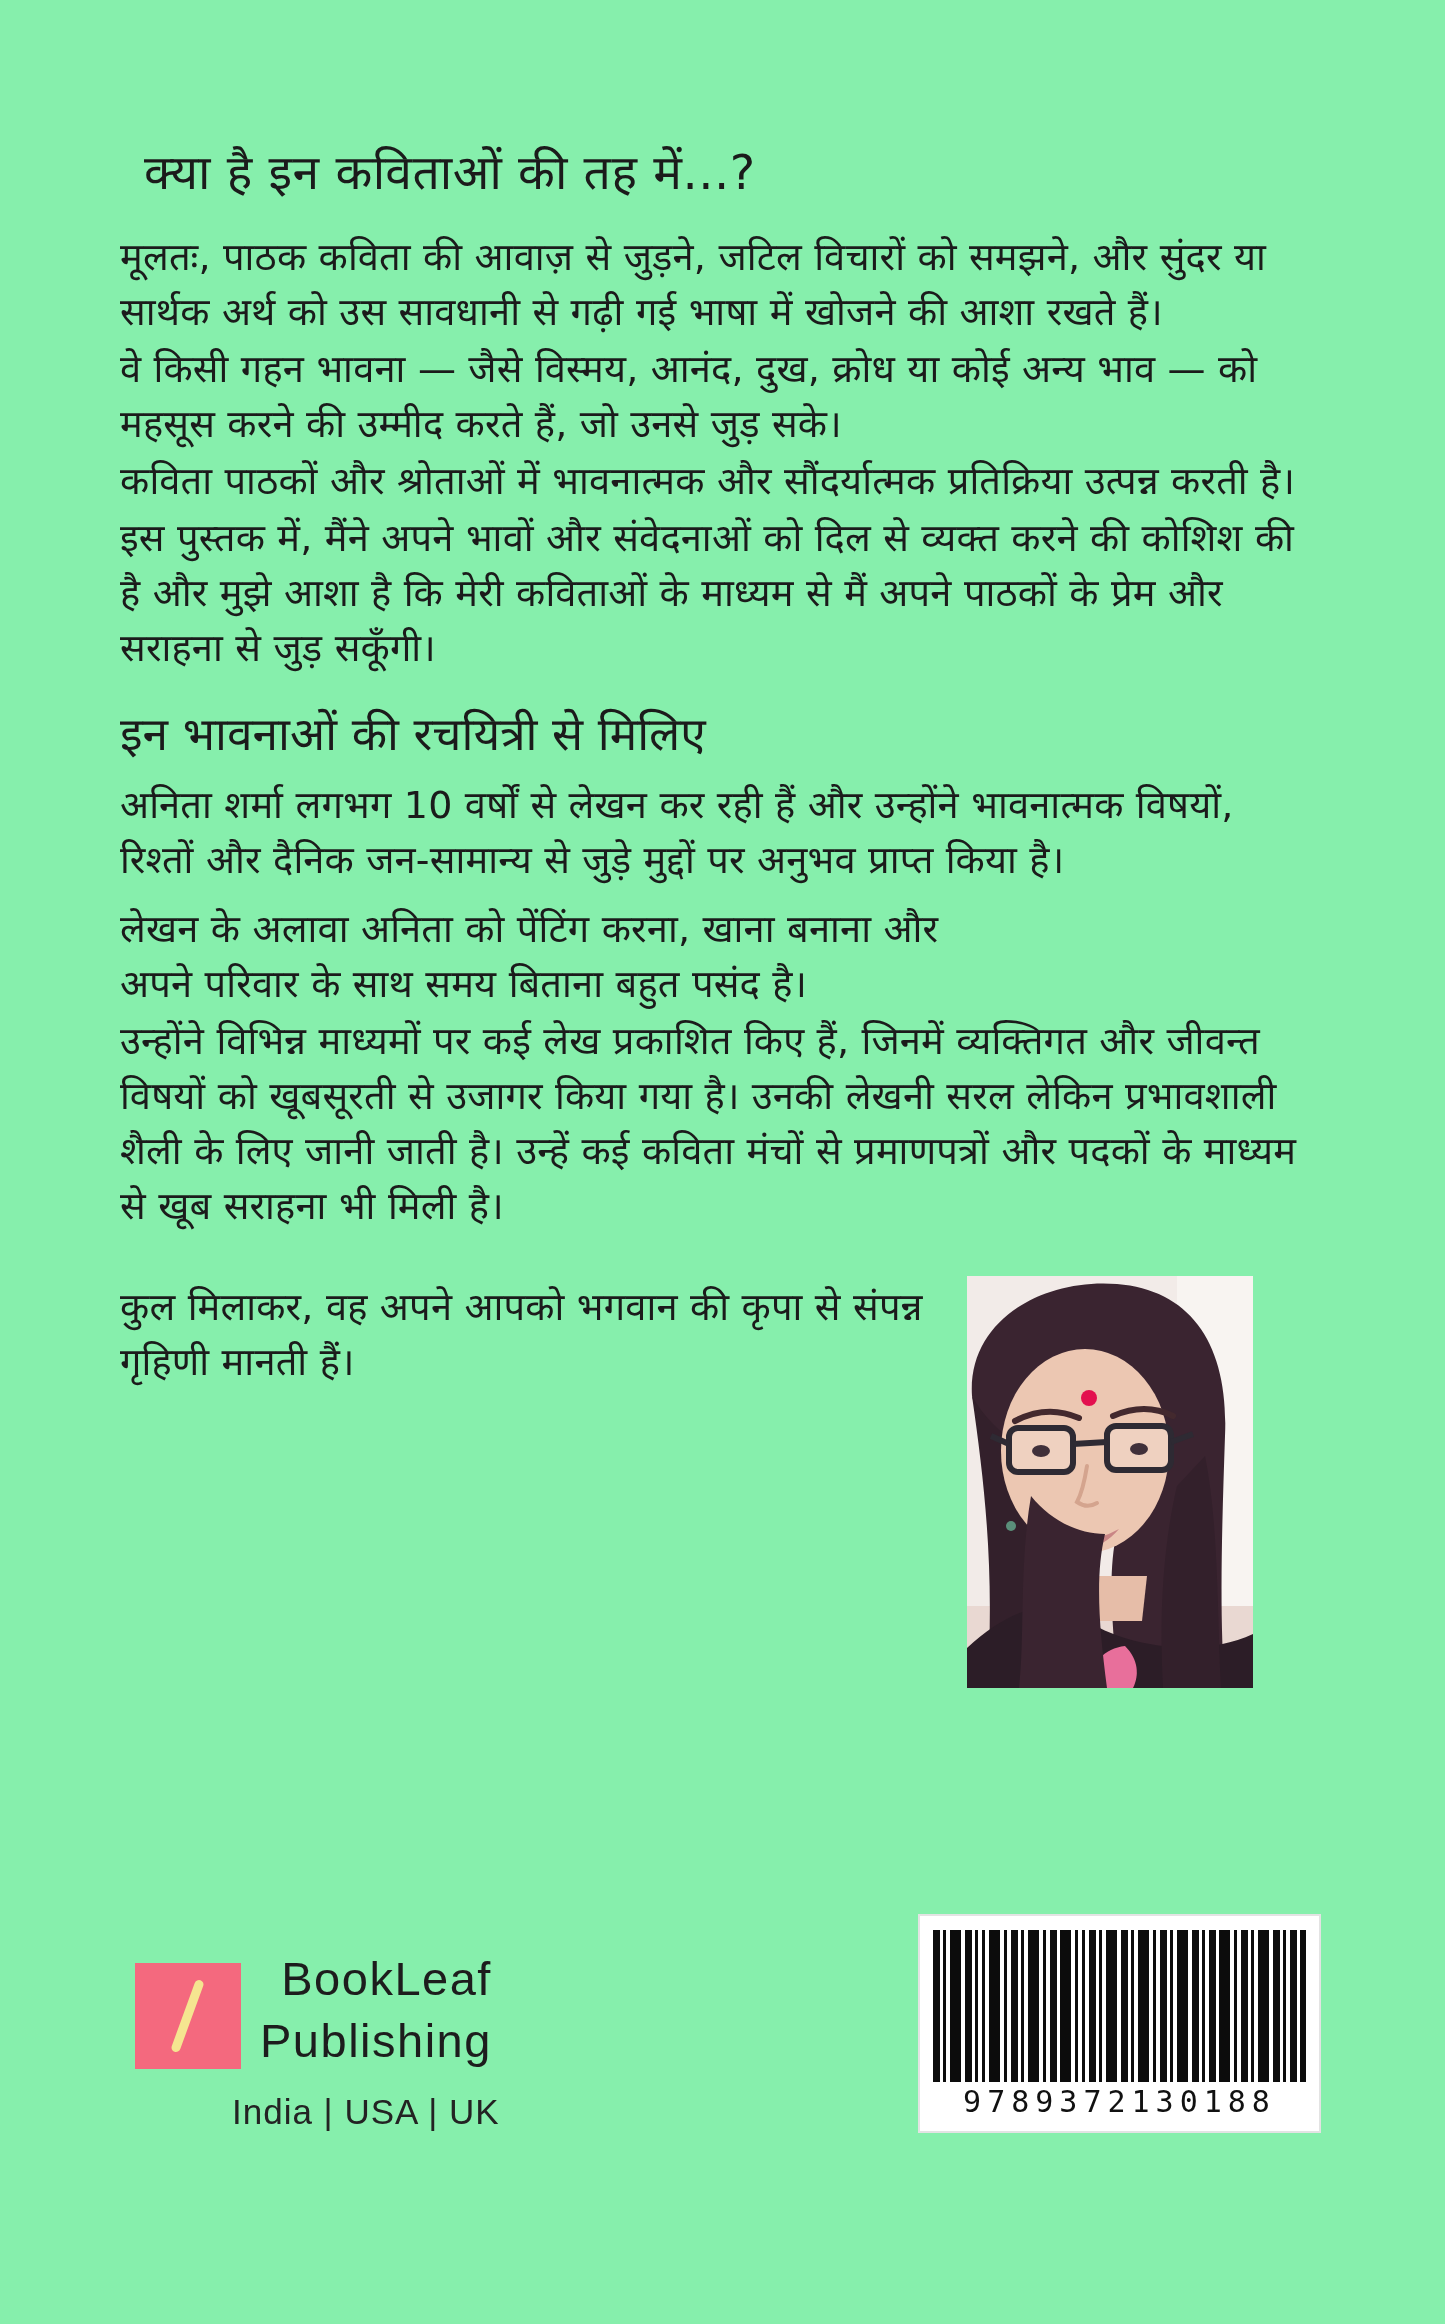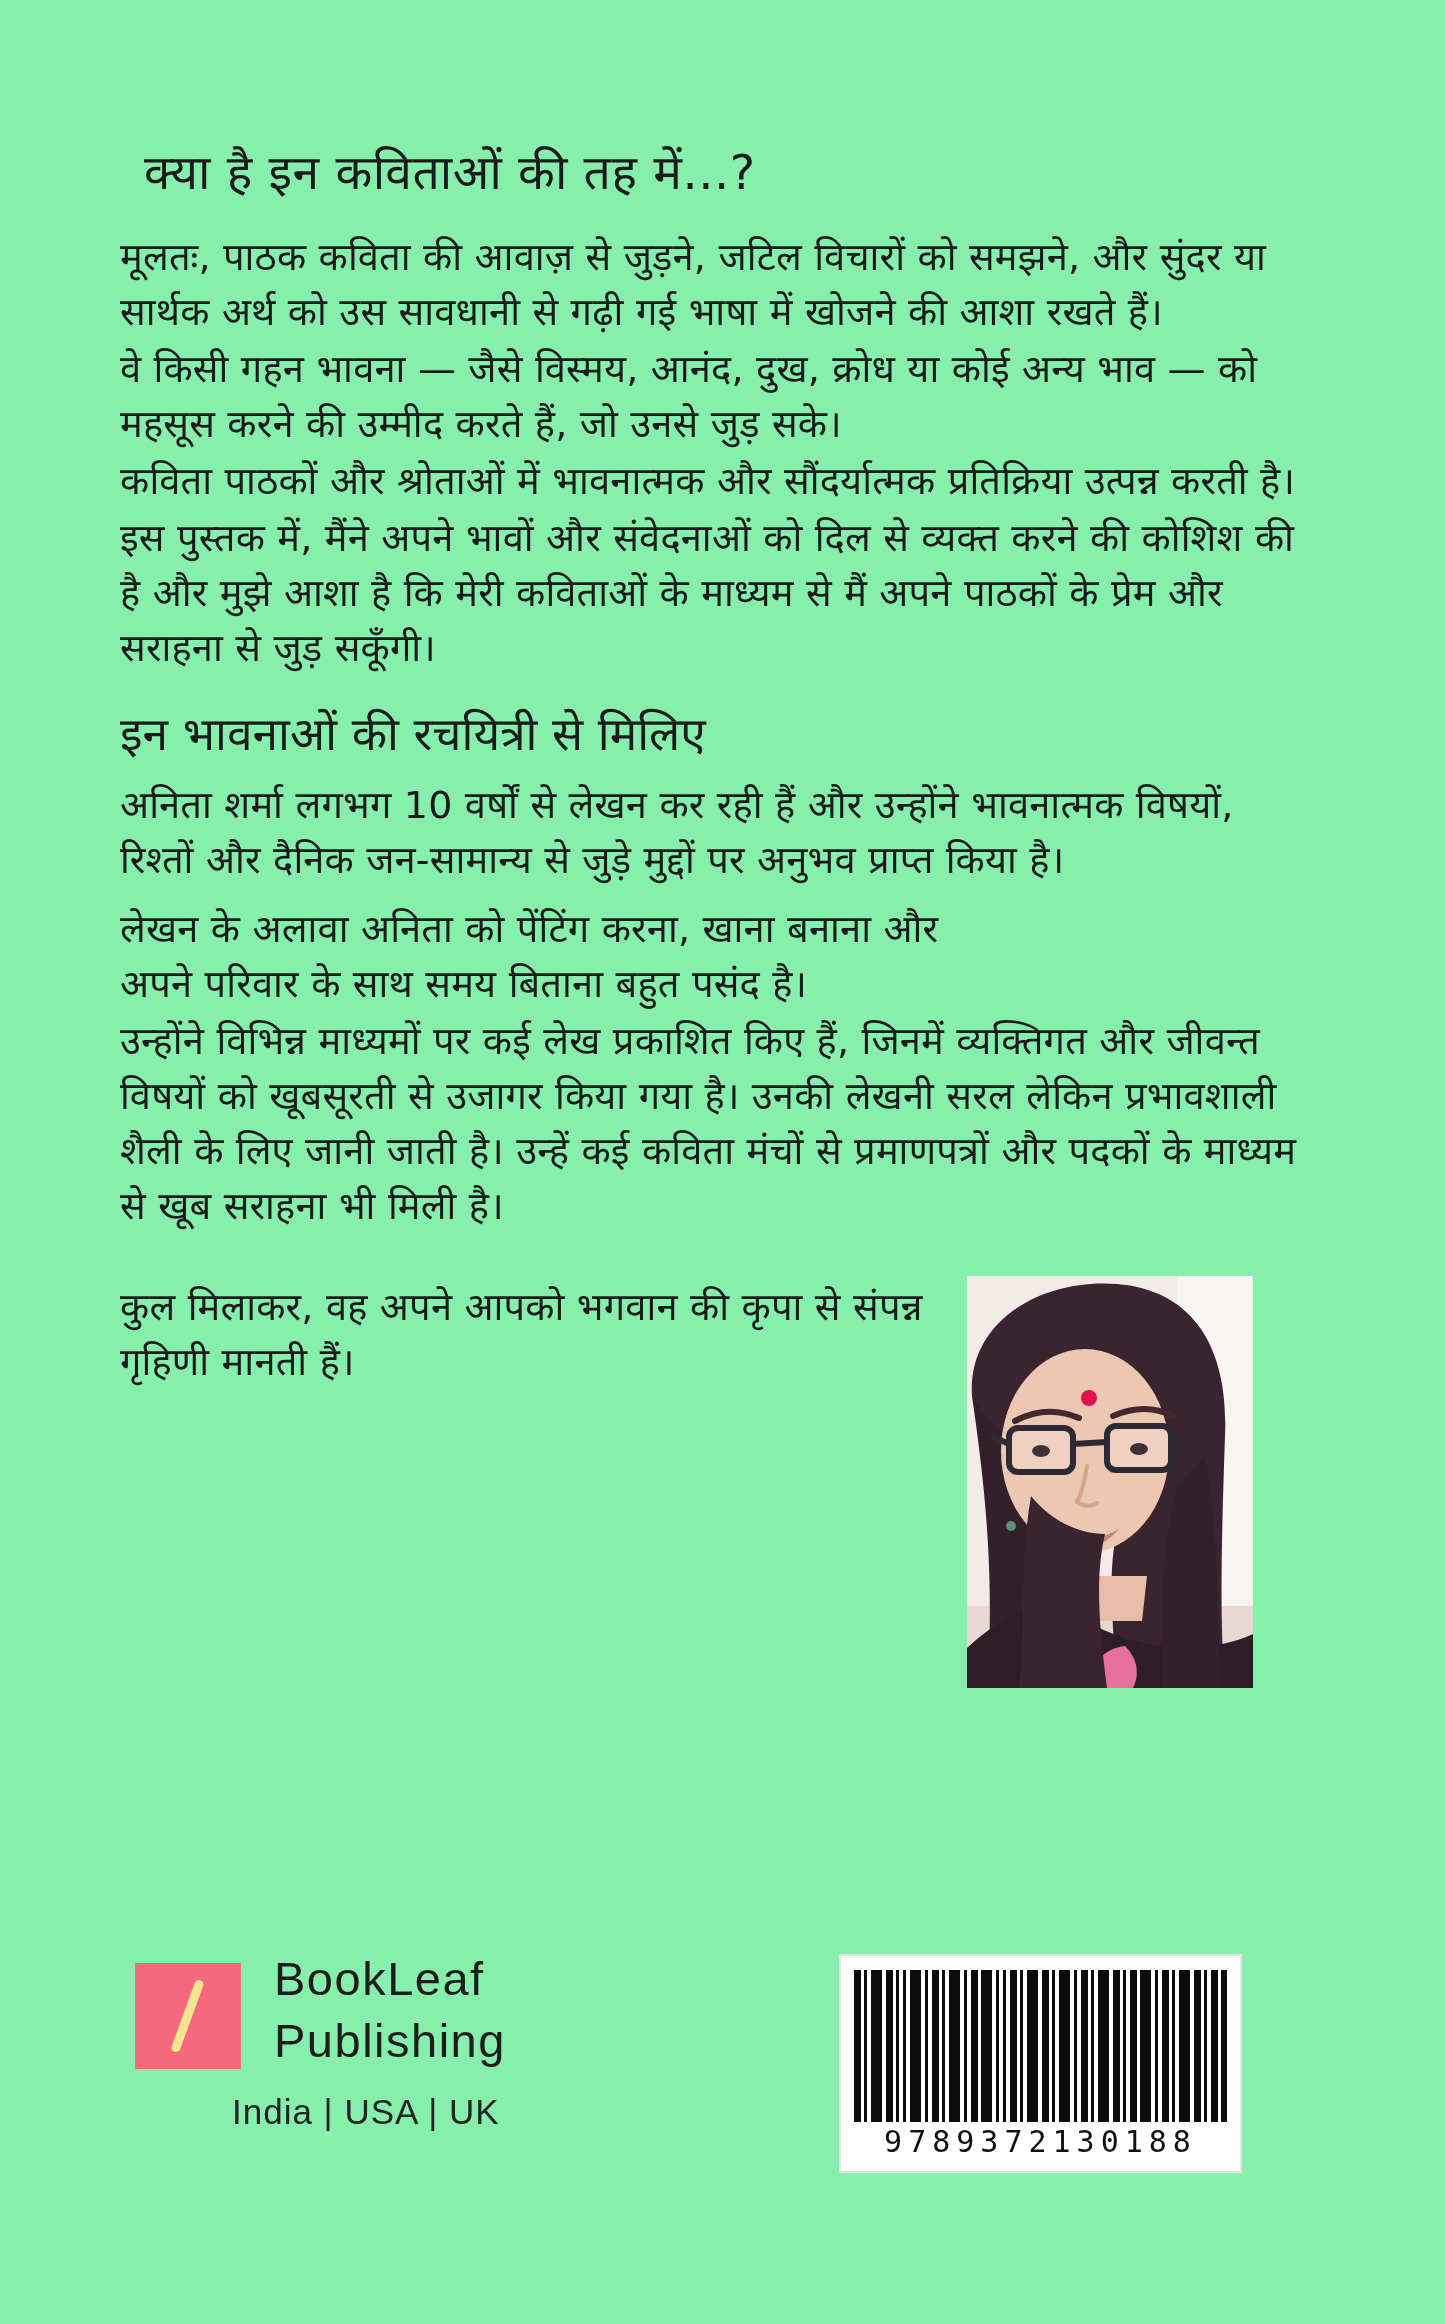--- a/index.html
+++ b/index.html
@@ -50,51 +50,51 @@
   }
   .author-photo svg { display: block; width: 100%; height: 100%; }
 
   .logo-mark {
     position: absolute;
     left: 135px;
     top: 1963px;
   }
   .pub-name {
     position: absolute;
-    left: 274px;
+    left: 260px;
     top: 1948px;
     font-family: "Liberation Sans", sans-serif;
     font-size: 47px;
     line-height: 62px;
     font-weight: normal;
     color: #1d1d1d;
     letter-spacing: 1.5px;
+    text-align: right;
   }
   .pub-countries {
     position: absolute;
     left: 232px;
     top: 2092px;
     font-family: "Liberation Sans", sans-serif;
     font-size: 35px;
     color: #232323;
     letter-spacing: 1px;
   }
   .barcode-box {
     position: absolute;
-    left: 839px;
+    left: 918px;
     top: 1914px;
     width: 403px;
     height: 219px;
     background: #ffffff;
     border: 2px solid #e3e3e3;
     box-sizing: border-box;
     display: flex;
     flex-direction: column;
     align-items: center;
-    margin-top: 40px;
   }
   .barcode-bars { margin-top: 14px; width: 373px; height: 152px; }
   .barcode-number {
     font-family: "DejaVu Sans Mono", monospace;
     font-size: 30px;
     letter-spacing: 6px;
     color: #111;
     margin-top: 2px;
     white-space: nowrap;
   }

